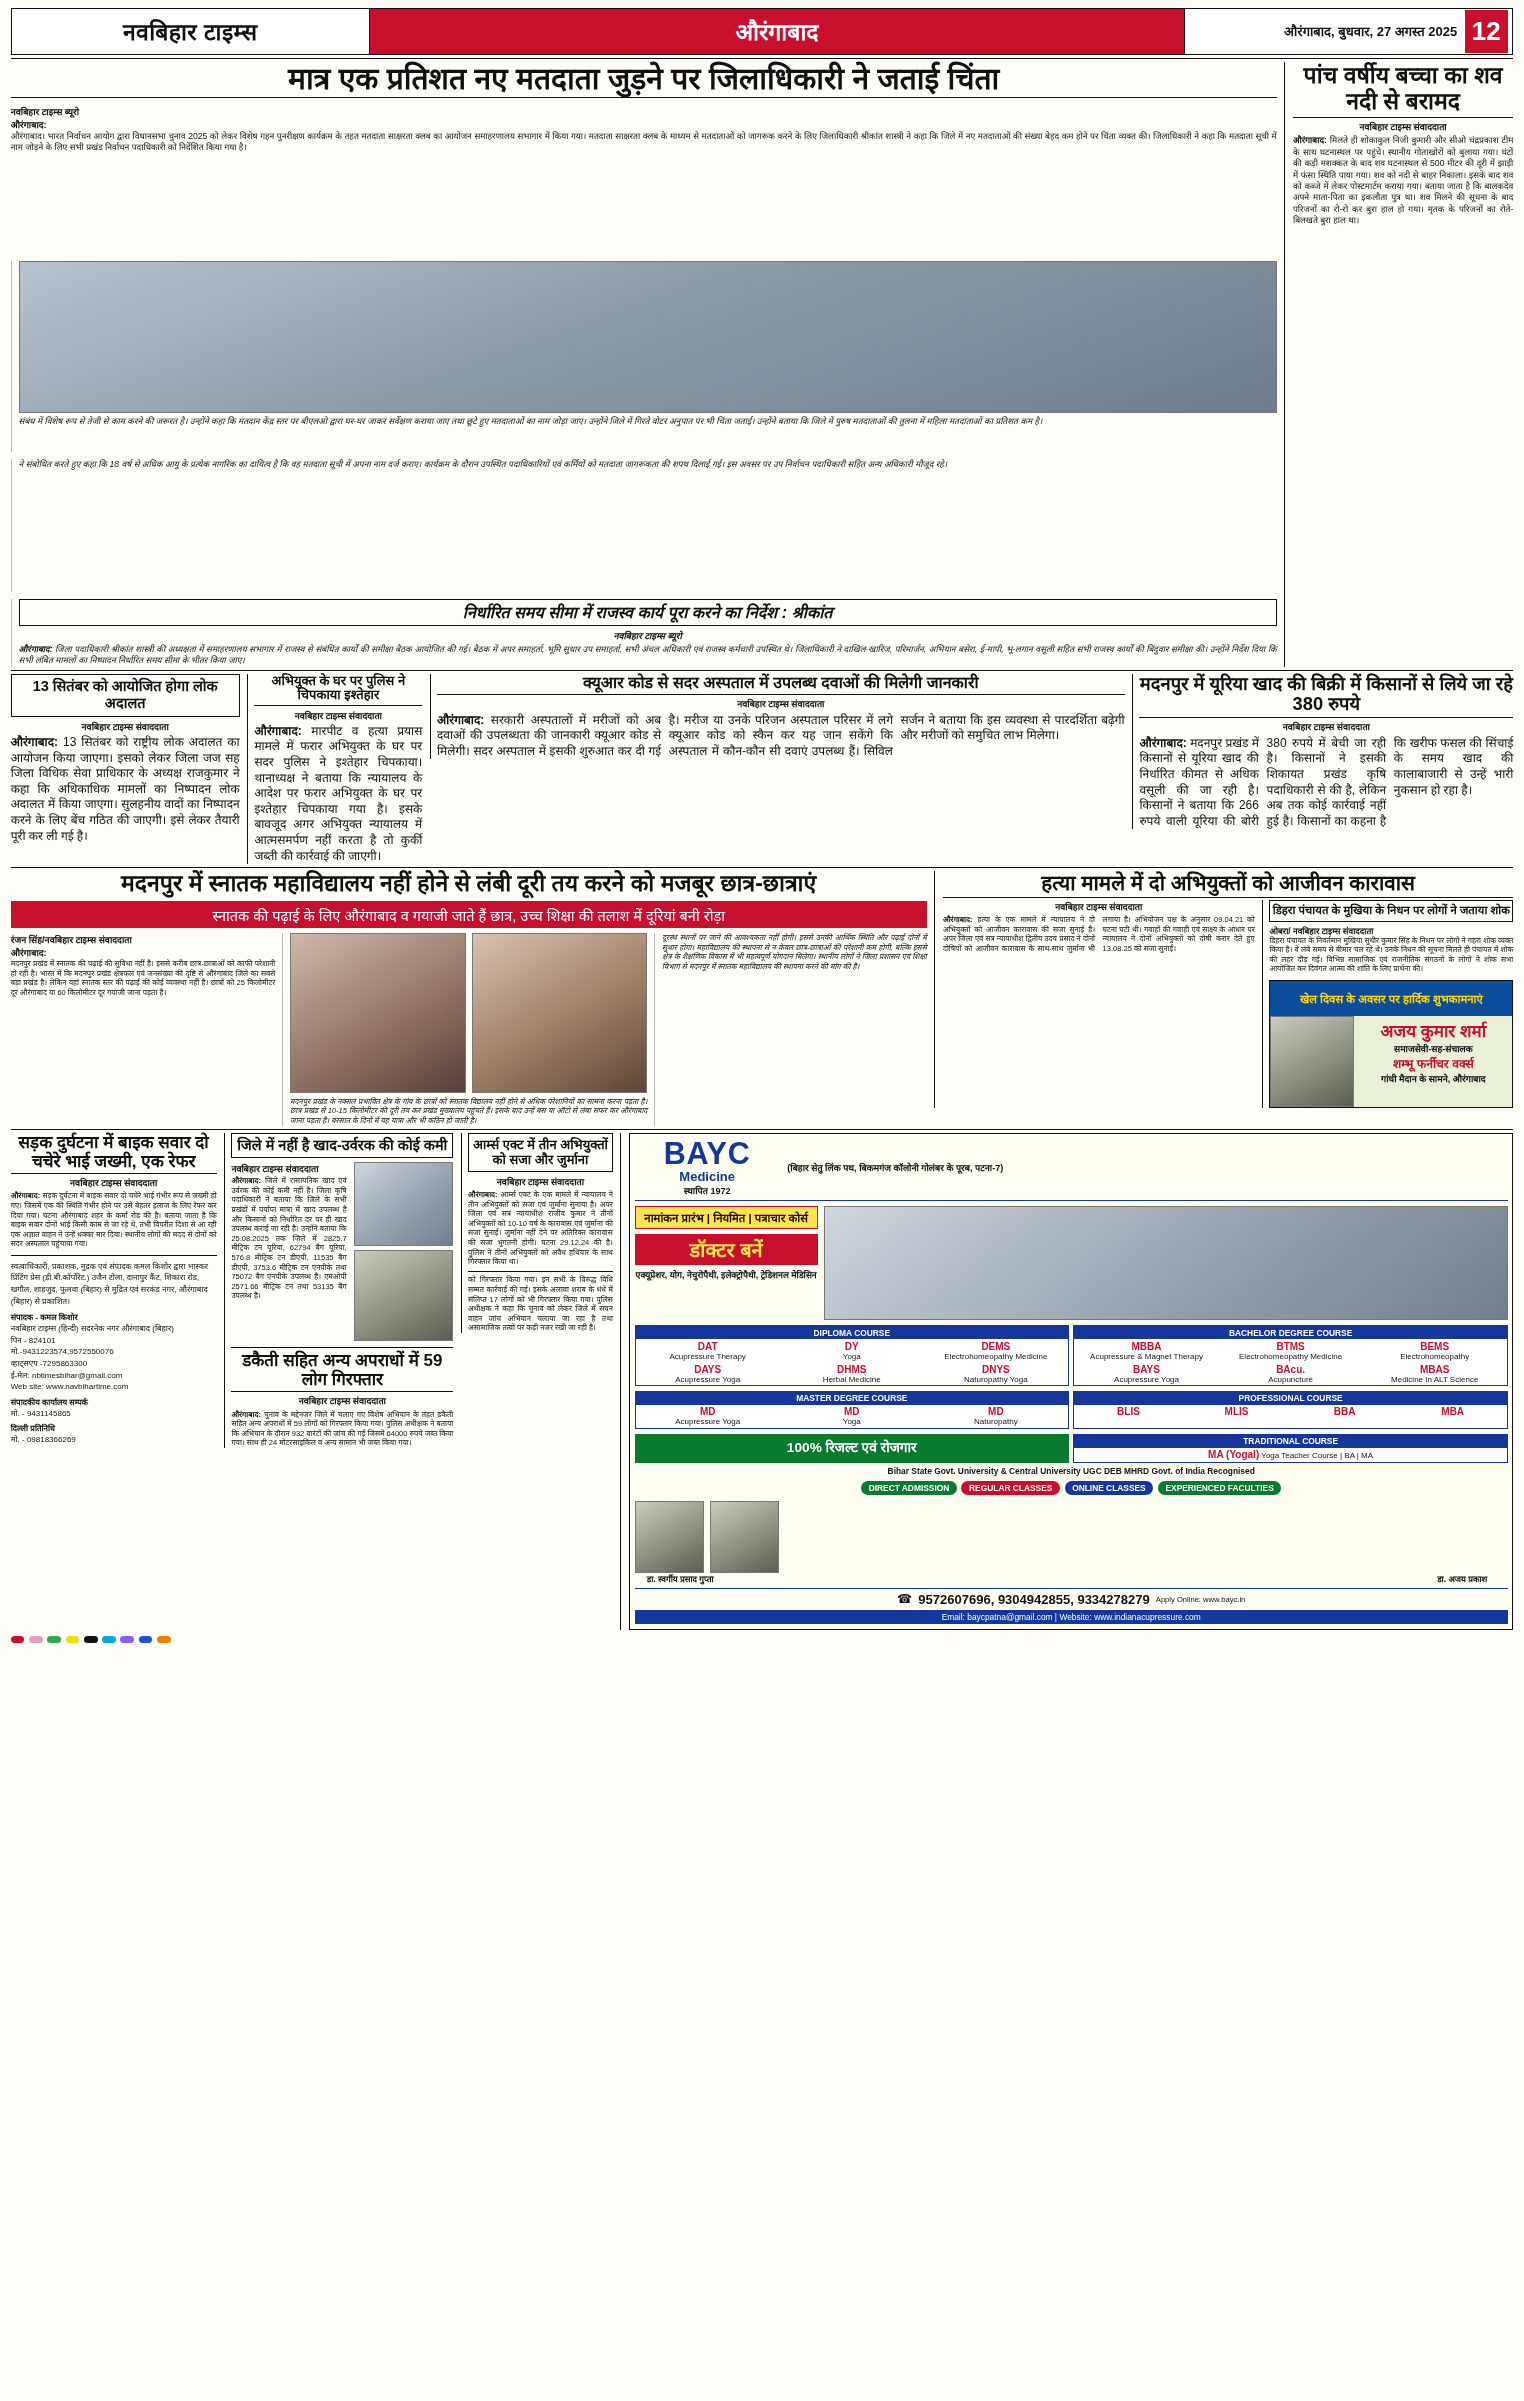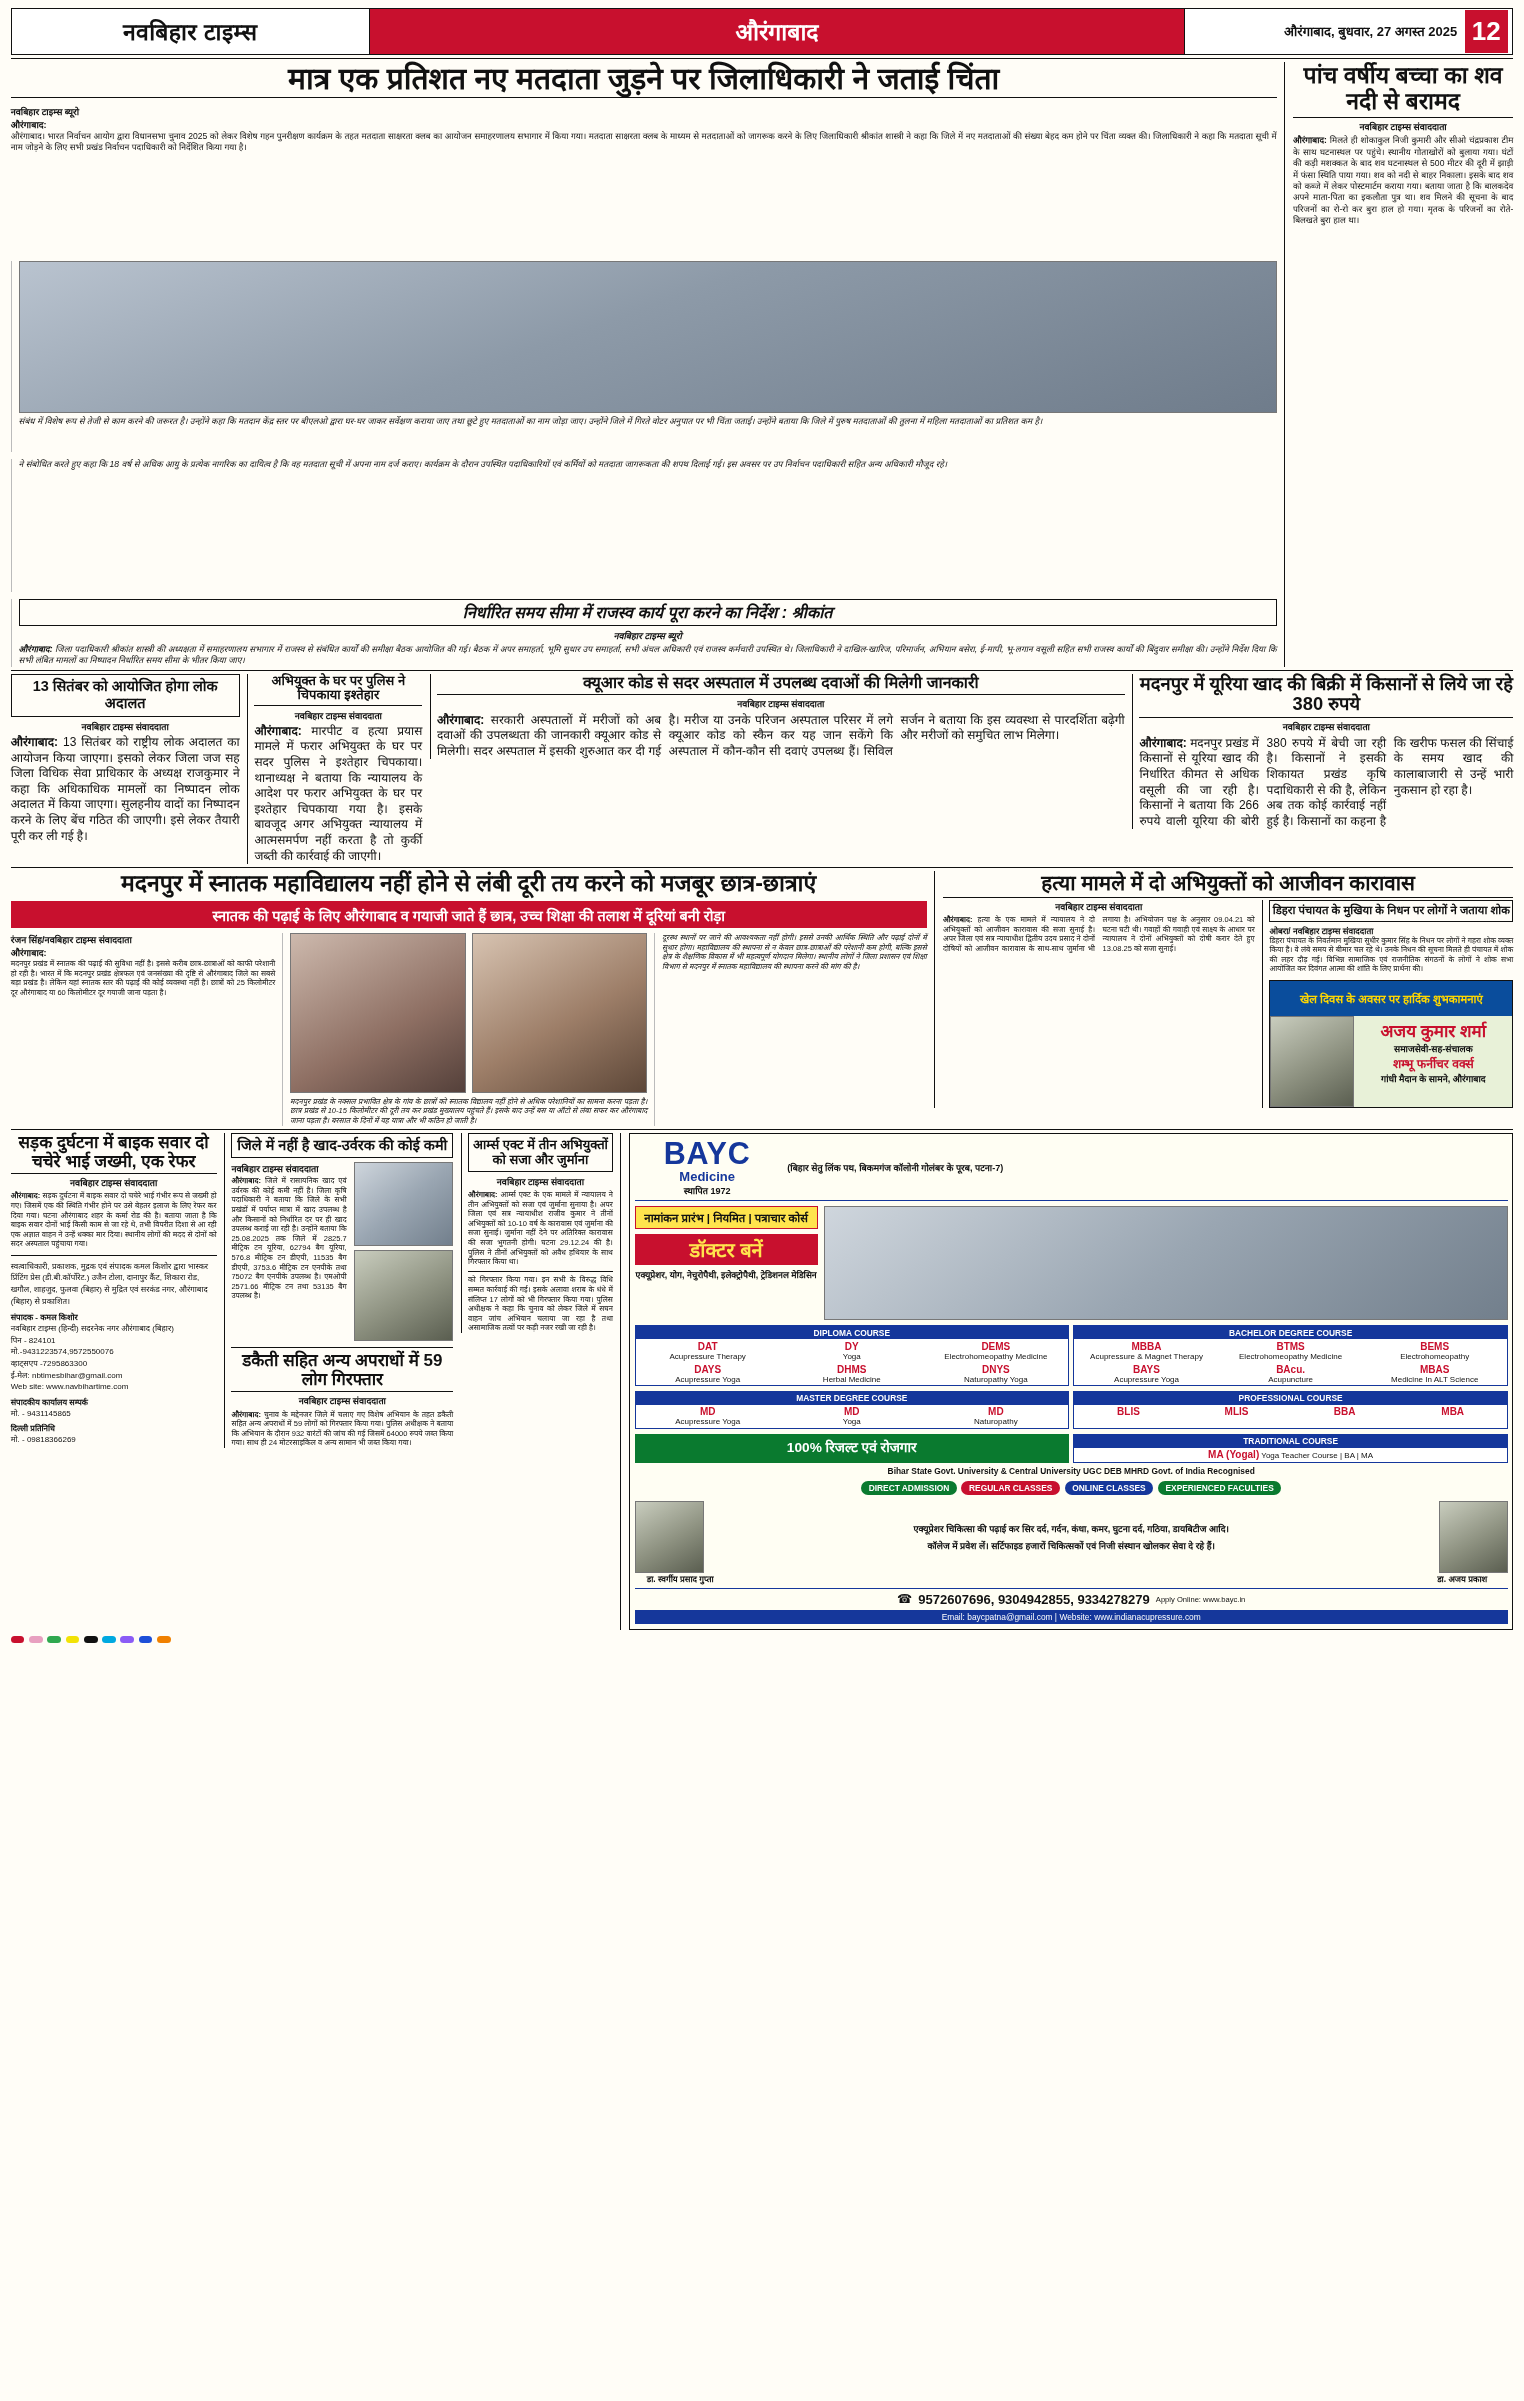--- a/index.html
+++ b/index.html
@@ -45,21 +45,21 @@
   .c + .c { border-left:0.8px solid #bbb; padding-left:6.9px;font-style:italic; }
 
   .photo { background:#d8d3c7; border:0.8px solid #777; position:relative; overflow:hidden; }
   .photo.people { background:linear-gradient(160deg,#b9c3cf,#8d9aa8 45%,#6f7c8b); }
   .photo.person1 { background:linear-gradient(150deg,#cdb9ad,#8e6f63 60%,#54403a); }
   .photo.person2 { background:linear-gradient(150deg,#d7c3b1,#9d7e68 55%,#5d4738); }
   .photo.hall { background:linear-gradient(140deg,#cfd6dd,#9aa6b2 50%,#727f8c); }
   .photo.man { background:linear-gradient(150deg,#c9cdbe,#8d9180 55%,#5a5e50); }
 
   .hdr-box { border:0.8px solid #111; font-weight:bold; text-align:center; font-size:16px; padding:3px 1.5px; line-height:1.2;}
-  .hdr-red { background:#c8102e; color:#fff; font-weight:bold; text-align:center; font-size:14.5px; padding:3.8px; }
+  .hdr-red { background:#c8102e; color:#fff; font-weight:normal; text-align:center; font-size:14.5px; padding:3.8px; }
 
   
   .ad { border:1.5px solid #111; background:#fff; }
   .ad-yellow { background:#ffe44d; }
 
   .bayc-title { font-size:30.5px; font-weight:bold; color:#15379b; letter-spacing:0.8px; line-height:1; }
   .chip { display:inline-block; border-radius:9.1px; padding:2.3px 7.6px; font-size:8.4px; font-weight:bold; color:#fff; }
 
   .grid2 { display:grid; grid-template-columns:1fr 1fr; gap:4.6px; }
   .coursebox { border:0.8px solid #15379b; background:#fff; }
@@ -343,24 +343,20 @@
 
         <div style="display:flex; gap:4.6px; justify-content:center; margin-top:4.6px;">
           <span class="chip" style="background:#0a7a2f;">DIRECT ADMISSION</span>
           <span class="chip" style="background:#c8102e;">REGULAR CLASSES</span>
           <span class="chip" style="background:#15379b;">ONLINE CLASSES</span>
           <span class="chip" style="background:#0a7a2f;">EXPERIENCED FACULTIES</span>
         </div>
 
         <div style="display:flex; gap:6.1px; margin-top:5.3px; align-items:center;">
           <div class="photo man" style="flex:0 0 69px; height:72px;"></div>
-          <div style="flex:1; text-align:center;">
-            <div style="font-size:9.1px; font-weight:bold;">एक्यूप्रेशर चिकित्सा की पढ़ाई कर सिर दर्द, गर्दन, कंधा, कमर, घुटना दर्द, गठिया, डायबिटीज आदि।</div>
-            <div style="font-size:9.1px; font-weight:bold; margin-top:3.8px;">कॉलेज में प्रवेश लें। सर्टिफाइड हजारों चिकित्सकों एवं निजी संस्थान खोलकर सेवा दे रहे हैं।</div>
-          </div>
           <div class="photo man" style="flex:0 0 69px; height:72px;"></div>
         </div>
         <div style="display:flex; justify-content:space-between; font-size:8.4px; font-weight:bold;">
           <span style="flex:0 0 91px; text-align:center;">डा. स्वर्गीय प्रसाद गुप्ता</span>
           <span style="flex:0 0 91px; text-align:center;">डा. अजय प्रकाश</span>
         </div>
 
         <div style="display:flex; align-items:center; justify-content:center; gap:6.1px; margin-top:3.8px; border-top:0.8px solid #15379b; padding-top:3px;">
           <span style="font-size:12.2px;">☎</span>
           <span style="font-size:13px; font-weight:bold;">9572607696, 9304942855, 9334278279</span>

